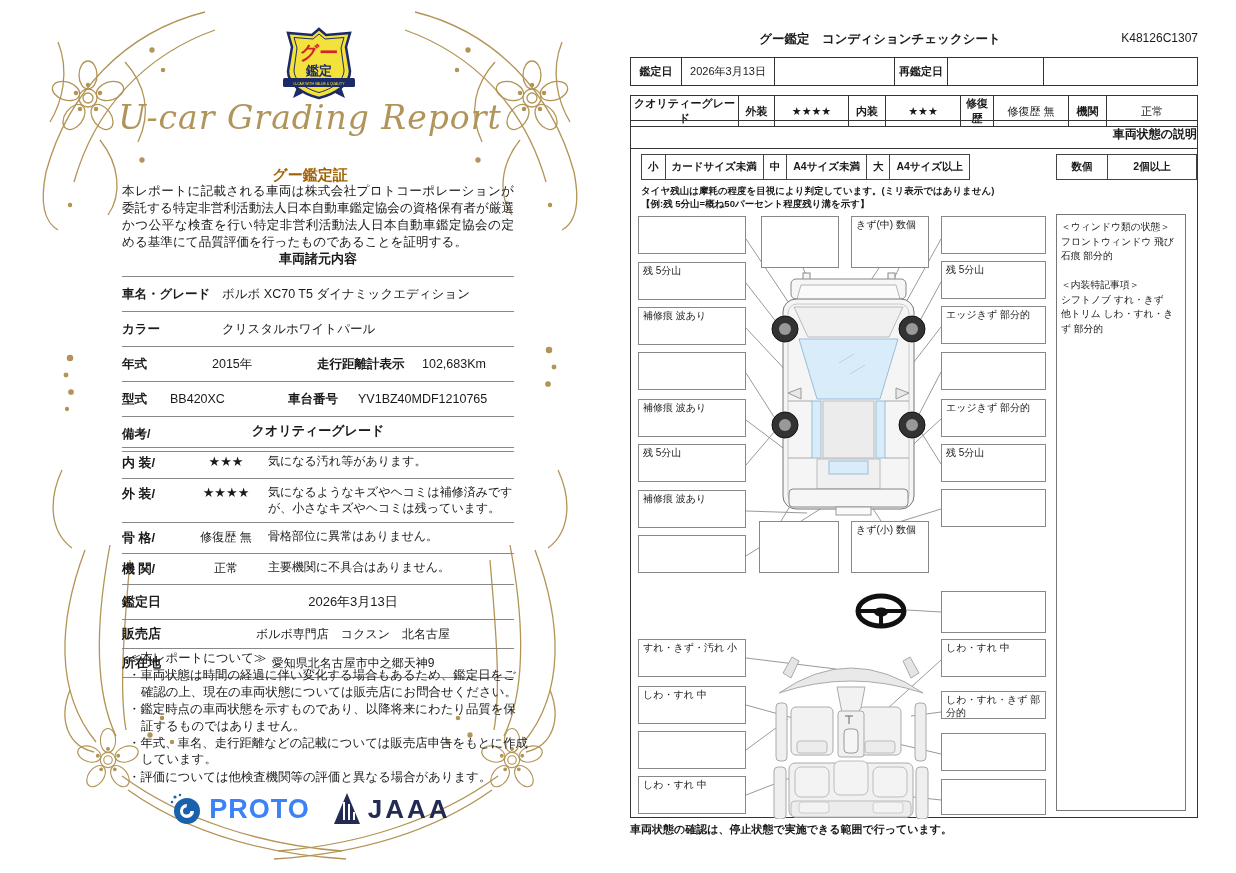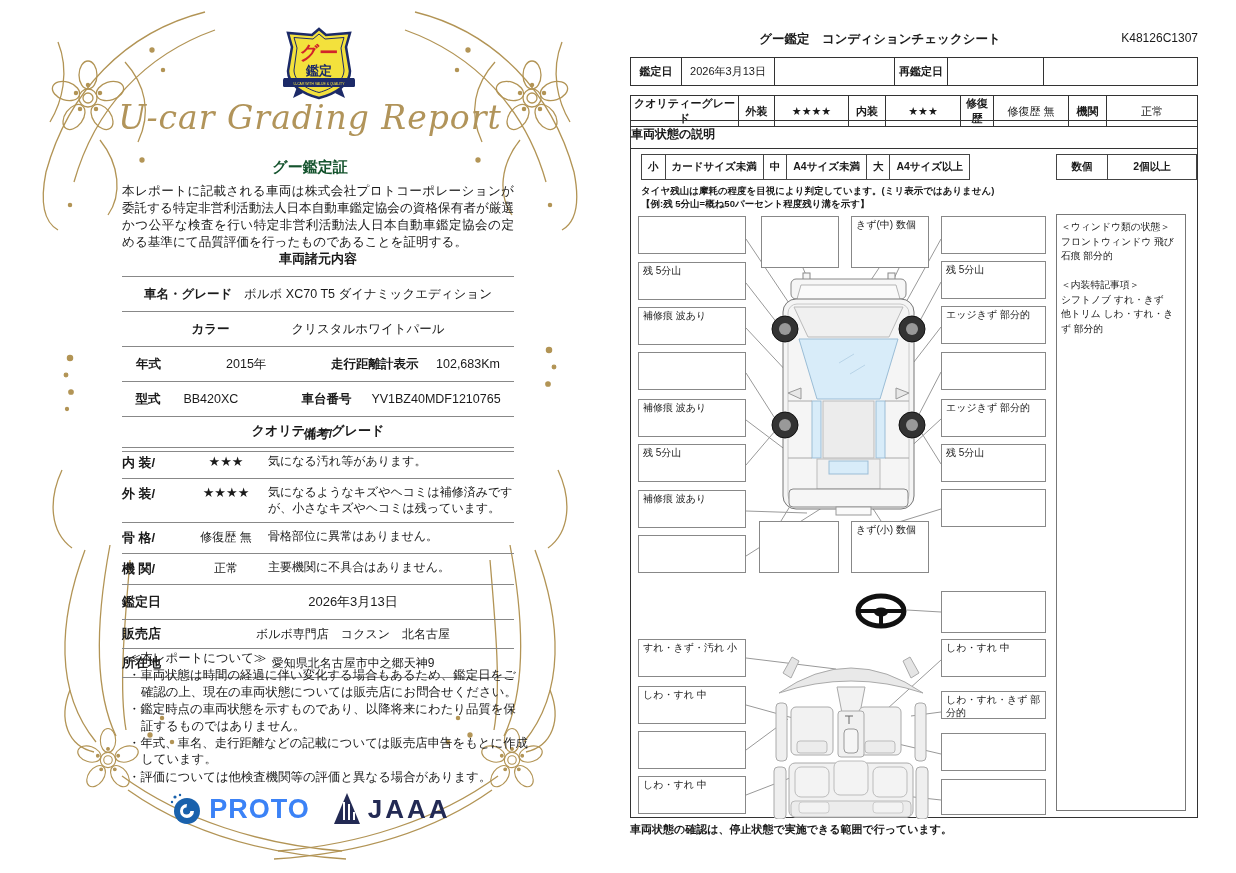--- a/index.html
+++ b/index.html
@@ -4,29 +4,29 @@
 <style>
   html,body{margin:0;padding:0;background:#fff;}
   .page{position:relative;width:1236px;height:873px;background:#ffffff;overflow:hidden;
         font-family:"Liberation Sans",sans-serif;color:#1a1a1a;}
   
   .cert{position:absolute;left:0;top:0;width:620px;height:873px;}
   .badge-wrap{position:absolute;left:283px;top:26px;width:72px;height:78px;}
   .cert-title{position:absolute;left:60px;top:98px;width:500px;text-align:center;
      font-family:"DejaVu Serif",serif;font-style:italic;font-weight:normal;
      font-size:33px;color:#b1945a;letter-spacing:1px;}
-  .cert-sub{position:absolute;left:60px;top:158px;width:500px;text-align:center;
-     font-size:15px;font-weight:bold;color:#14532d;}
+  .cert-sub{position:absolute;left:60px;top:166px;width:500px;text-align:center;
+     font-size:15px;font-weight:bold;color:#a16207;}
   .cert-intro{position:absolute;left:122px;top:183px;width:392px;
      font-family:"Liberation Serif",serif;font-size:12.6px;line-height:1.36;text-align:justify;}
   .sec-title{font-size:13px;font-weight:bold;text-align:center;}
   .spec{position:absolute;left:122px;top:250px;width:392px;}
   .spec-table{margin-top:8px;border-top:1px solid #888;}
   .srow{display:flex;align-items:center;border-bottom:1px solid #888;
-        min-height:30px;font-size:12.5px;padding:2px 0;justify-content:center;}
+        min-height:30px;font-size:12.5px;padding:2px 0;}
   .slab{font-weight:bold;flex:0 0 auto;}
   .grade{position:absolute;left:122px;top:422px;width:392px;}
   .grow{display:flex;border-bottom:1px solid #888;padding:6px 0;align-items:flex-start;font-size:12px;}
   .glab{font-weight:bold;flex:0 0 62px;font-size:13px;}
   .gval{flex:0 0 84px;text-align:center;font-size:13px;}
   .gcom{flex:1;line-height:1.3;}
   .irow{display:flex;border-bottom:1px solid #888;padding:5px 0;align-items:center;}
   .ilab{font-weight:bold;flex:0 0 70px;font-size:13px;}
   .ival{flex:1;text-align:center;font-size:12px;}
   .about{position:absolute;left:128px;top:650px;width:400px;
@@ -41,21 +41,21 @@
   .sheet-title{position:absolute;left:40px;top:31px;width:420px;text-align:center;
      font-weight:bold;font-size:12.5px;}
   .sheet-code{position:absolute;right:0;top:31px;font-size:12px;}
   table.hdr{border-collapse:collapse;position:absolute;left:0;width:568px;}
   table.hdr td{border:1.2px solid #333;text-align:center;font-size:11px;padding:0 2px;}
   .t1{top:57px;}  .t1 td{height:27px;}
   .t2{top:95px;}  .t2 td{height:20px;}
   .bold{font-weight:bold;}
   .mainbox{position:absolute;left:0;top:120px;width:568px;height:698px;
      border:1.5px solid #333;box-sizing:border-box;}
-  .mb-head{height:27px;line-height:27px;text-align:left;font-weight:bold;
+  .mb-head{height:27px;line-height:27px;text-align:right;font-weight:bold;
      font-size:12px;border-bottom:1.5px solid #333;}
   table.legend{border-collapse:collapse;position:absolute;}
   table.legend td{border:1px solid #444;height:24px;text-align:center;
      font-size:10.5px;font-weight:bold;padding:0 6px;}
   .tire-note{position:absolute;left:10px;top:64px;font-size:9.5px;font-weight:bold;line-height:1.35;}
   .co{position:absolute;border:1px solid #888;background:#fff;font-size:10px;
       line-height:1.25;padding:2px 4px;box-sizing:border-box;}
   .notes-panel{position:absolute;left:425px;top:93px;width:130px;height:597px;
       border:1px solid #777;box-sizing:border-box;padding:5px 4px;font-size:9.8px;line-height:1.5;}
   .sheet-footer{position:absolute;left:0;top:822px;font-size:11px;font-weight:bold;}

